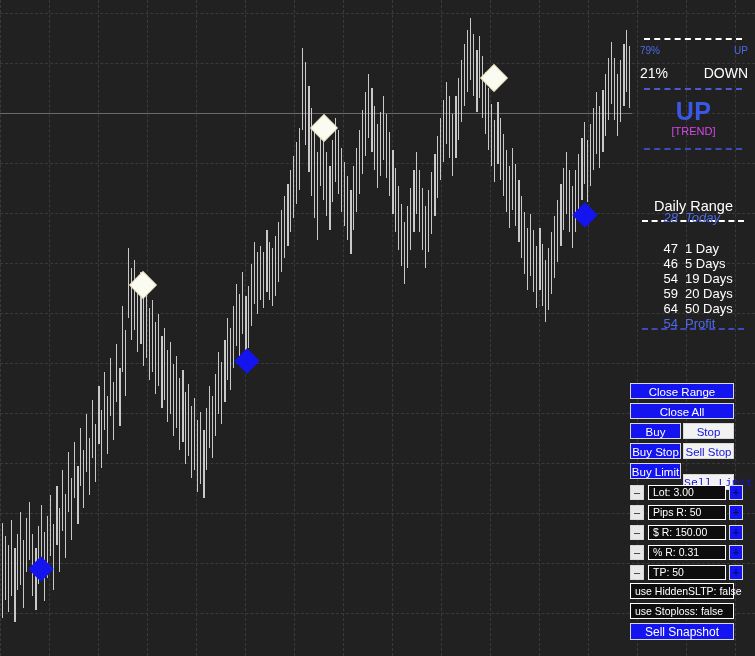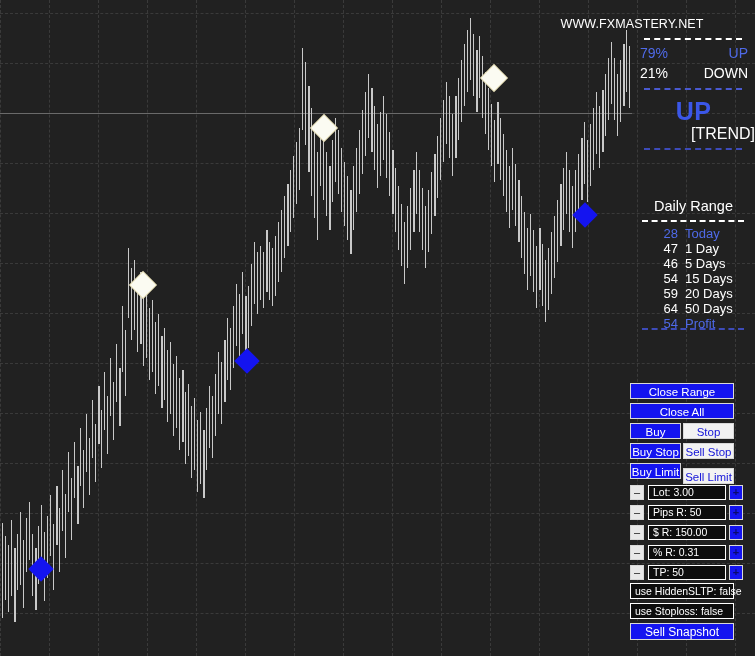--- a/index.html
+++ b/index.html
@@ -91,38 +91,38 @@
   .dash-div.blue { border-top: 2px dashed #4a5ad0; }
   .dash-div.blue2 { border-top: 2px dashed #3d4bb8; }
 
   .pct-row {
     position: absolute;
     display: flex;
     justify-content: space-between;
     align-items: baseline;
     width: 108px;
   }
-  .pct-up   { color: #4f6ae8; font-size: 14px; }
+  .pct-up   { color: #4f6ae8; font-size: 10px; }
   .pct-down { color: #ffffff; font-size: 14px; }
 
   .trend-big {
     position: absolute;
     width: 123px;
     text-align: center;
     color: #3b57e8;
     font-size: 25px;
     font-weight: bold;
     letter-spacing: 0.5px;
   }
   .trend-label {
     position: absolute;
     width: 123px;
-    text-align: right;
-    color: #ffffff;
-    font-size: 16px;
+    text-align: center;
+    color: #d946ef;
+    font-size: 11px;
   }
 
   .dr-title {
     position: absolute;
     width: 123px;
     text-align: center;
     color: #ffffff;
     font-size: 14.5px;
   }
   .dr-row {
@@ -494,21 +494,20 @@
         <div class="marker up" style="left: 134px; top: 276px;"></div>
         <div class="marker down" style="left: 238px; top: 352px;"></div>
         <div class="marker up" style="left: 315px; top: 119px;"></div>
         <div class="marker up" style="left: 485px; top: 69px;"></div>
         <div class="marker down" style="left: 576px; top: 206px;"></div>
       </div>
   </div>
 
   <div id="info-panel">
 
-    <div class="brand">WWW.FXMASTERY.NET</div>
     <div class="dash-div" style="left:12px; top:38px; width:98px;"></div>
 
     <div class="pct-row" style="left:8px; top:45px;">
       <span class="pct-up">79%</span>
       <span class="pct-up">UP</span>
     </div>
 
     <div class="pct-row" style="left:8px; top:65px;">
       <span class="pct-down">21%</span>
       <span class="pct-down">DOWN</span>
@@ -518,35 +517,35 @@
 
     <div class="trend-big" style="top:97px;">UP</div>
     <div class="trend-label" style="top:125px;">[TREND]</div>
 
     <div class="dash-div blue2" style="left:12px; top:148px; width:98px;"></div>
 
     <div class="dr-title" style="top:198px;">Daily Range</div>
     <div class="dash-div" style="left:10px; top:220px; width:102px;"></div>
 
     <div id="dr-rows">
-        <div class="dr-row accent" style="top: 226px;">
+        <div class="dr-row accent" style="top: 210px; font-style: italic;">
           <span class="dr-val">28</span>
           <span class="dr-lab">Today</span>
         </div>
         <div class="dr-row" style="top: 241px;">
           <span class="dr-val">47</span>
           <span class="dr-lab">1 Day</span>
         </div>
         <div class="dr-row" style="top: 256px;">
           <span class="dr-val">46</span>
           <span class="dr-lab">5 Days</span>
         </div>
         <div class="dr-row" style="top: 271px;">
           <span class="dr-val">54</span>
-          <span class="dr-lab">15 Days</span>
+          <span class="dr-lab">19 Days</span>
         </div>
         <div class="dr-row" style="top: 286px;">
           <span class="dr-val">59</span>
           <span class="dr-lab">20 Days</span>
         </div>
         <div class="dr-row" style="top: 301px;">
           <span class="dr-val">64</span>
           <span class="dr-lab">50 Days</span>
         </div>
         <div class="dr-row accent" style="top: 316px;">
@@ -561,21 +560,21 @@
   <div id="trade-panel">
     <div class="btn-wide" style="top:3px;">Close Range</div>
     <div class="btn-wide" style="top:23px;">Close All</div>
 
     <div id="order-pairs">
         <div class="btn-half btn-buy" style="top: 43px;">Buy</div>
         <div class="btn-half btn-sell" style="top: 43px;">Stop</div>
         <div class="btn-half btn-buy" style="top: 63px;">Buy Stop</div>
         <div class="btn-half btn-sell" style="top: 63px;">Sell Stop</div>
         <div class="btn-half btn-buy" style="top: 83px;">Buy Limit</div>
-        <div class="btn-half btn-sell" style="top: 88px;">Sell Limit</div>
+        <div class="btn-half btn-sell" style="top: 94px; font-family: Liberation Mono, monospace;">Sell Limit</div>
       </div>
     <div id="field-rows">
         <div class="field-row" style="top: 105px;">
           <div class="stepper-minus">–</div>
           <div class="field-box">Lot: 3.00</div>
           <div class="stepper-plus">+</div>
         </div>
         <div class="field-row" style="top: 125px;">
           <div class="stepper-minus">–</div>
           <div class="field-box">Pips R: 50</div>

